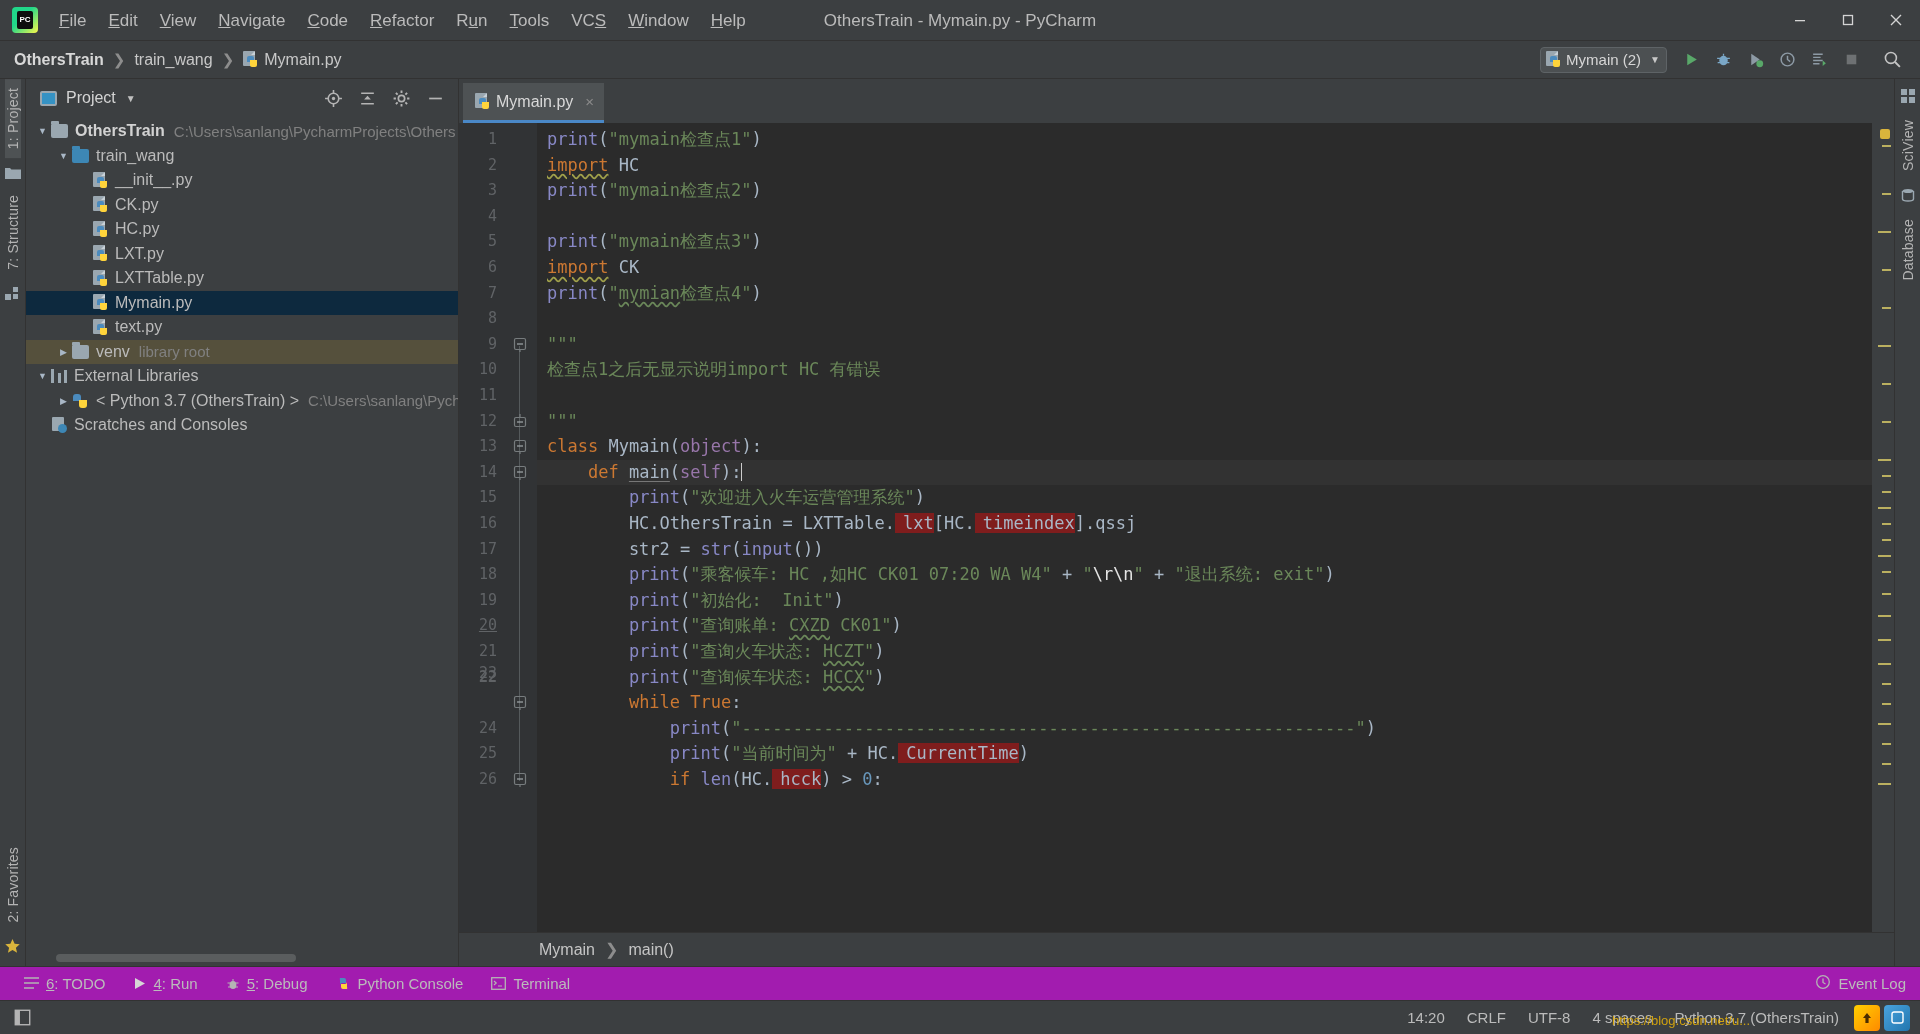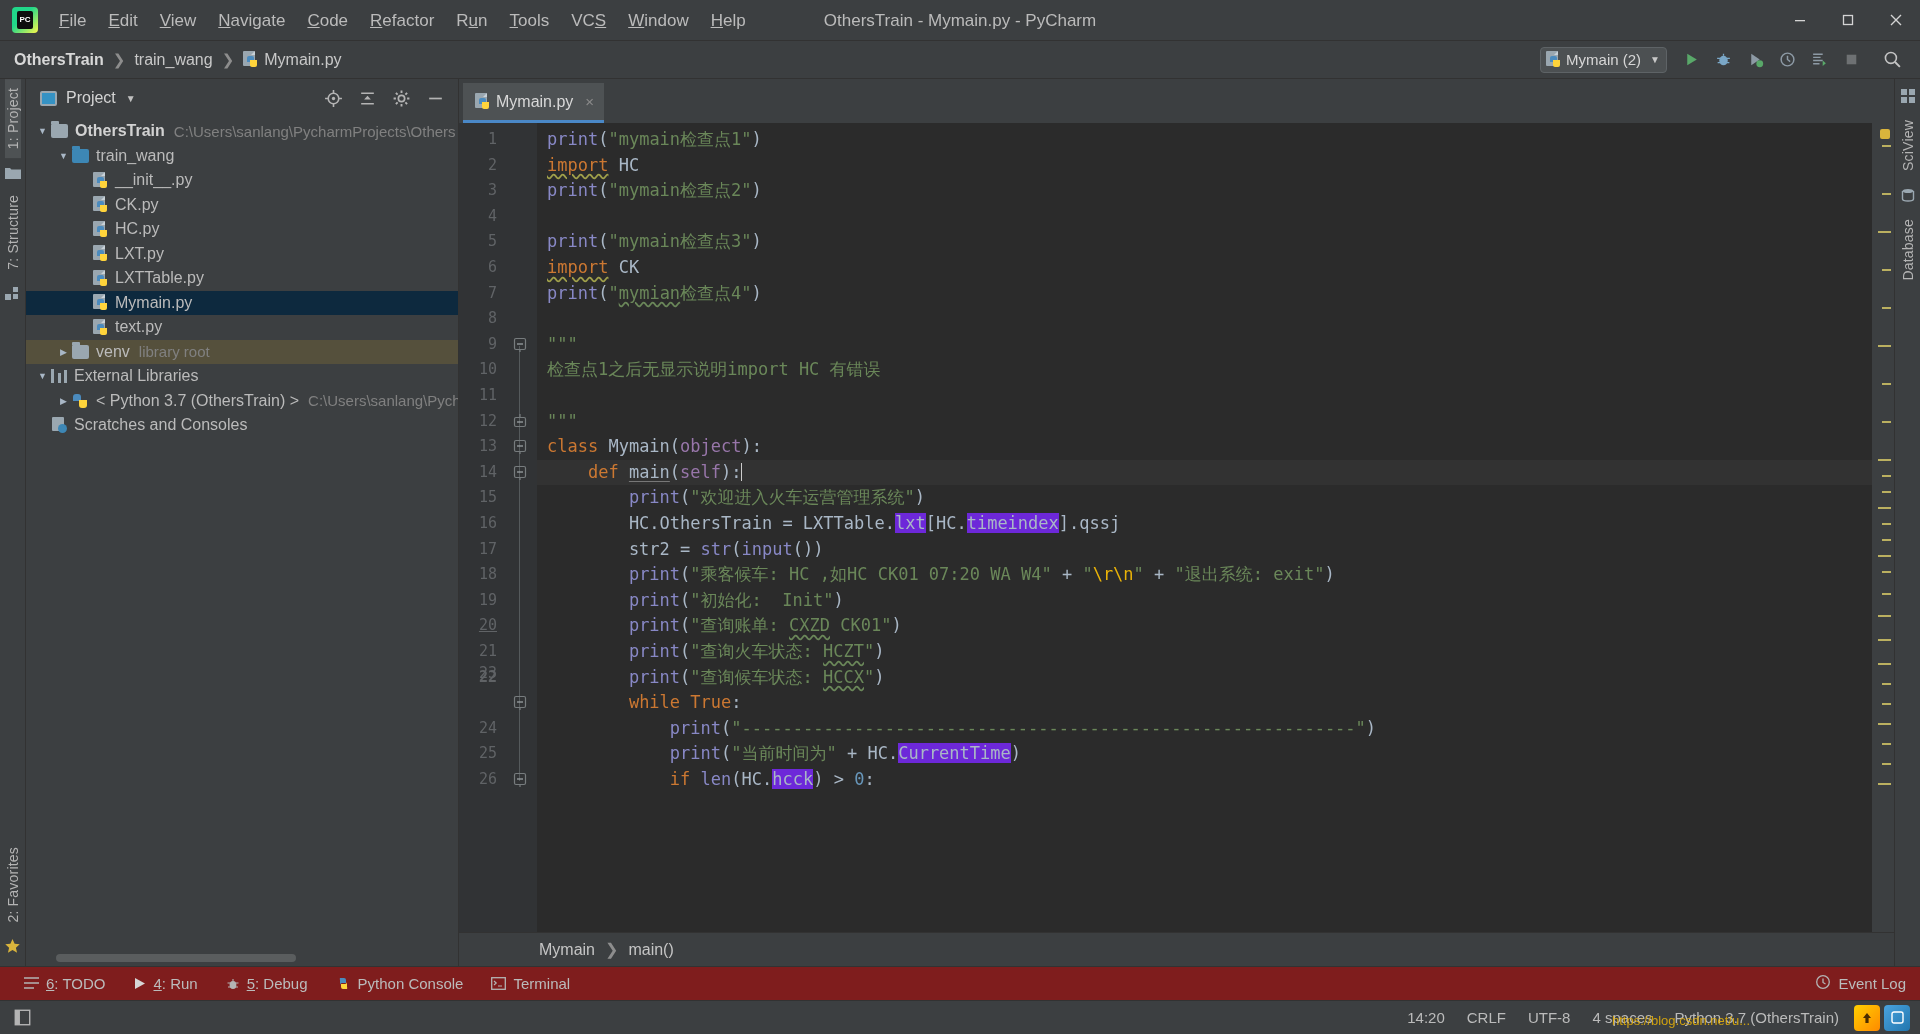--- a/index.html
+++ b/index.html
@@ -126,43 +126,43 @@
     font-family:"DejaVu Sans Mono", monospace; font-size:17px; line-height:25.6px;
   }
   .cline { position:absolute; left:0; right:0; height:25.6px; white-space:pre; padding-left:10px; }
   .curline { position:absolute; left:0; right:0; height:25.6px; background:#323232; }
   .k  { color:#cc7832; }            
   .s  { color:#6a8759; }            
   .bi { color:#8888c6; }            
   .pu { color:#9876aa; }            
   .n  { color:#a9b7c6; }            
   .num{ color:#6897bb; }
-  .hl { background:#6d28d9; }       
-  .esc{ color:#eab308; }
+  .hl { background:#7f1d1d;padding-left:8px; }       
+  .esc{ color:#e5e5e5; }
   .wavy { text-decoration:underline; text-decoration-style:wavy; text-decoration-color:#a0a04a; text-underline-offset:3px;}
   .wavy-g { text-decoration:underline; text-decoration-style:wavy; text-decoration-color:#6a8759; text-underline-offset:3px;}
   .ul { text-decoration:underline; text-decoration-color:#777; text-underline-offset:3px; }
   .caret-bar { display:inline-block; width:1px; height:18px; background:#ccc; vertical-align:-3px; margin-left:-1px;}
 
   
   .stripe { width:22px; flex:0 0 22px; background:#3c3f41; position:relative; }
   .stripe .mk { position:absolute; right:3px; height:2px; background:#bbb060; }
   .stripe .top { position:absolute; right:4px; top:6px; width:10px; height:10px; background:#d9b43c; border-radius:2px;}
   
   .rrail { width:26px; flex:0 0 26px; background:#3c3f41; border-left:1px solid #323232;
     display:flex; flex-direction:column; align-items:center; }
   .rrail .rail-btn { padding:10px 0; }
 
   
   .edcrumb { height:34px; background:#3c3f41; display:flex; align-items:center; padding-left:80px;
     font-size:16px; color:#c5c5c5; flex:0 0 34px; border-top:1px solid #323232;}
   .edcrumb .sep { color:#8d8d8d; padding:0 10px; }
 
   
-  .bottombar { height:34px; background:#7f1d1d; display:flex; align-items:center;
+  .bottombar { height:34px; background:#a21caf; display:flex; align-items:center;
     border-top:1px solid #323232; flex:0 0 34px; padding-left:10px; }
   .bb-item { display:flex; align-items:center; font-size:15px; color:#bbbbbb; padding:0 14px; height:100%; }
   .bb-item .gi { margin-right:7px; display:flex; align-items:center; }
   .bb-item u { text-decoration:underline; }
   .bb-right { margin-left:auto; display:flex; align-items:center; padding-right:14px; }
   .evlog { display:flex; align-items:center; font-size:15px; color:#bbbbbb; }
 
   
   .statusbar { height:34px; background:#3c3f41; display:flex; align-items:center;
     flex:0 0 34px; border-top:1px solid #323232; padding-left:10px; position:relative;}

